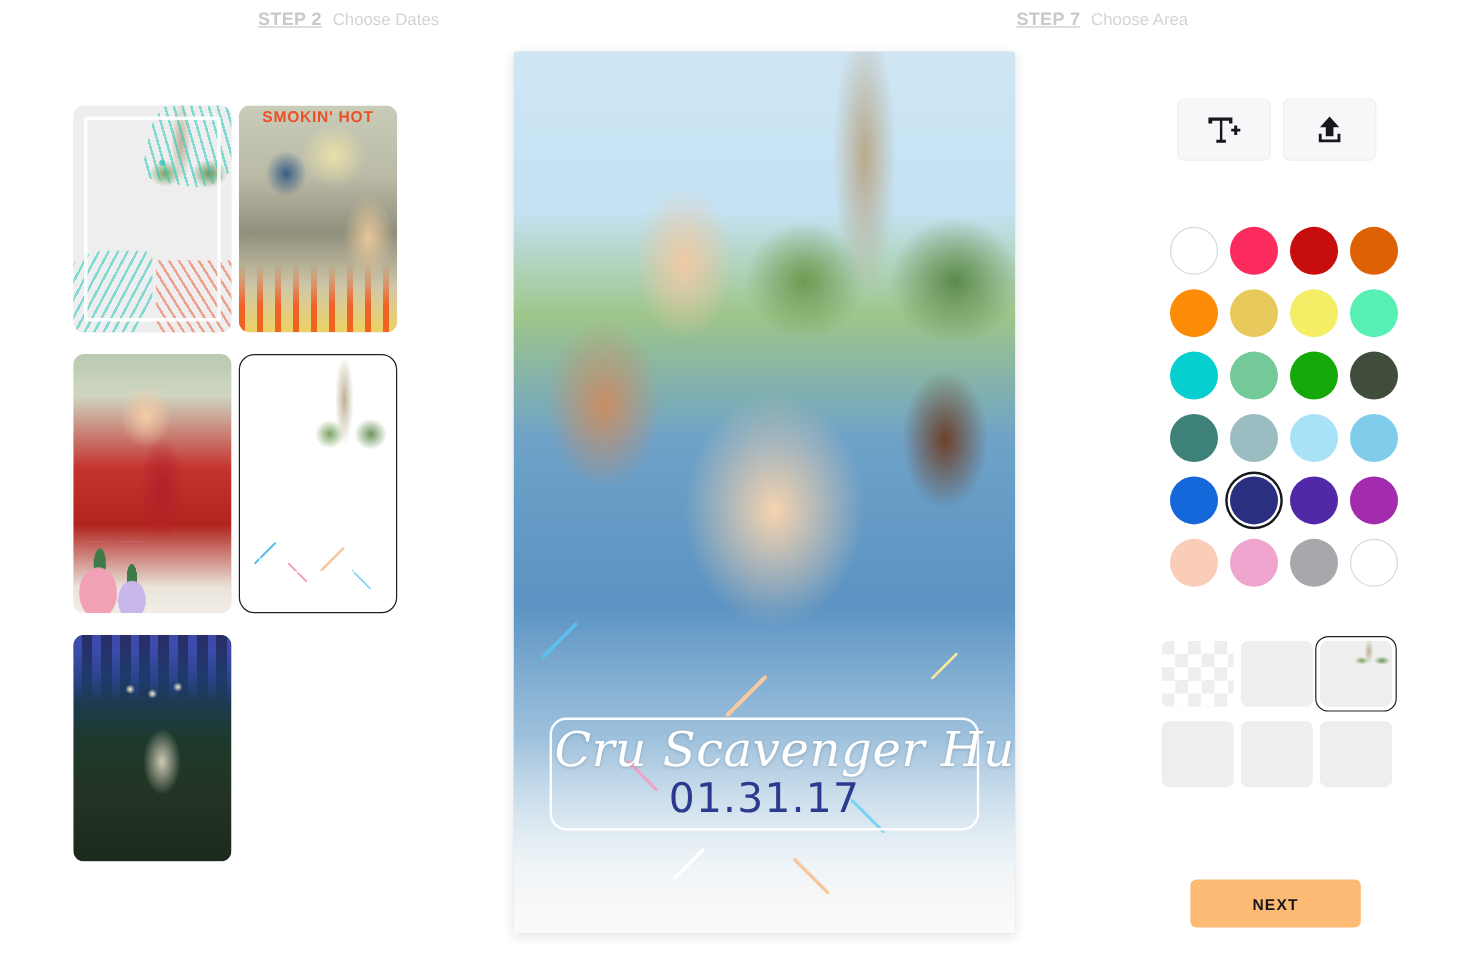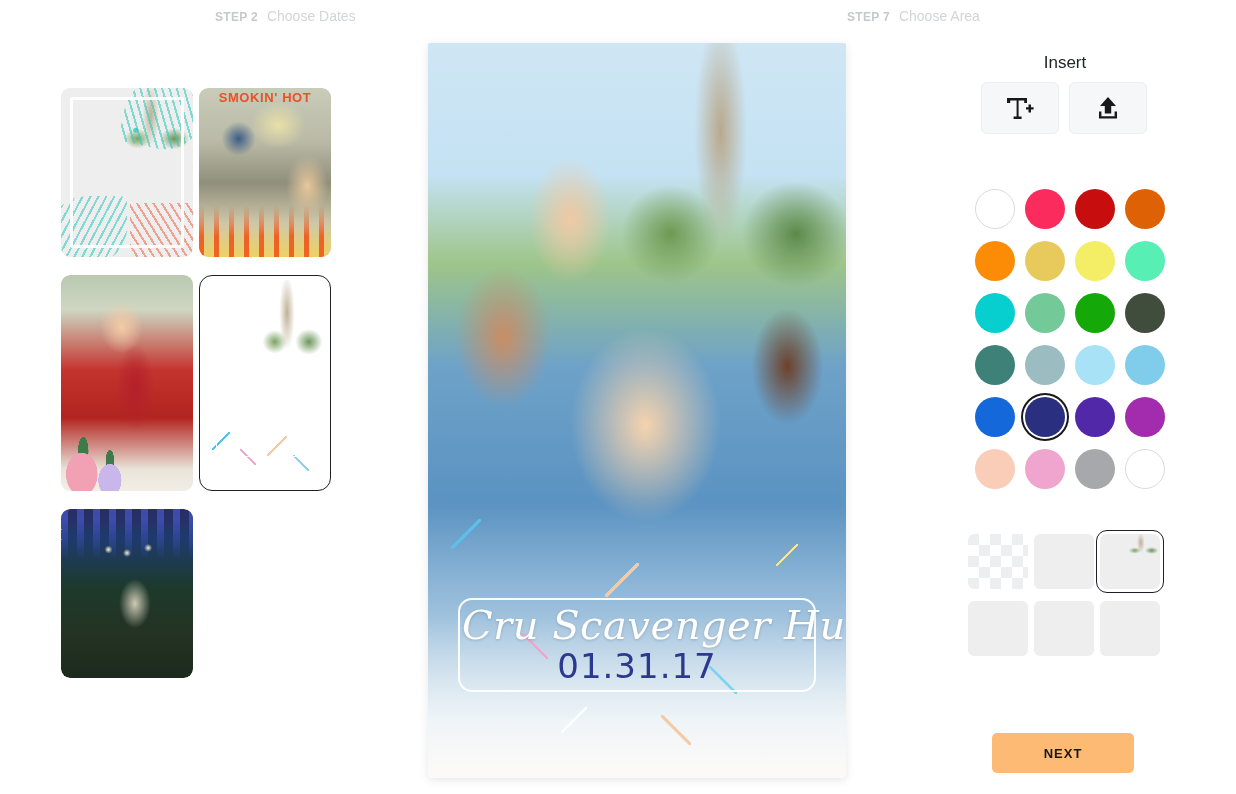--- a/index.html
+++ b/index.html
@@ -8,38 +8,38 @@
     background: #ffffff;
     font-family: "Liberation Sans", sans-serif;
     overflow: hidden;
   }
   .app { position: relative; width: 1236px; height: 794px; }
 
   
   .stepper { position: absolute; top: 0; left: 0; width: 1236px; height: 34px; }
   .step { position: absolute; top: 8px; display: flex; align-items: baseline; gap: 9px;
           white-space: nowrap; }
-  .step-num { font-size: 12px; font-weight: bold; color: #c7c9cc; letter-spacing: .3px; }
+  .step-num { font-size: 15px; font-weight: bold; color: #c7c9cc; letter-spacing: .3px; text-decoration: underline; }
   .step-label { font-size: 14px; color: #d2d4d7; }
   .step-2 { left: 215px; }
   .step-3 { left: 847px; }
 
   
   .left-panel { position: absolute; left: 0; top: 34px; width: 400px; height: 760px; }
   .category-select { position: absolute; top: 18px; left: 0; width: 400px;
                      display: flex; justify-content: center; align-items: center; gap: 8px;
                      cursor: pointer; }
   .category-label { font-size: 21px; color: #22262a; font-weight: 400; letter-spacing: .1px; }
   .caret { width: 0; height: 0; border-left: 5.5px solid transparent;
            border-right: 5.5px solid transparent; border-top: 7px solid #22262a;
            position: relative; top: 3px; }
 
   .thumb-grid { position: absolute; top: 54px; left: 61px; width: 270px;
                 display: grid; grid-template-columns: 132px 132px; gap: 18px 6px; }
-  .thumb { width: 132px; height: 169px; border-radius: 9px; overflow: hidden;
+  .thumb { width: 132px; height: 189px; border-radius: 9px; overflow: hidden;
            position: relative; cursor: pointer; background:#eee; }
   .thumb.tall { height: 216px; }
   .thumb.sel { padding: 4px; background: #fff; border: 1.6px solid #1d2025;
                border-radius: 13px; }
   .thumb.sel .thumb-inner { border-radius: 9px; }
   .thumb-inner { position: absolute; inset: 0; overflow: hidden; border-radius: 9px; }
   .thumb.sel .thumb-inner { inset: 4px; }
 
   
   .ph { position: absolute; inset: 0; }
@@ -298,21 +298,20 @@
   <div class="canvas-wrap">
     <div class="canvas-photo"></div>
     <div class="canvas-confetti"></div>
     <div class="canvas-text-frame"></div>
     <div class="canvas-title">Cru Scavenger Hunt</div>
     <div class="canvas-date">01.31.17</div>
   </div>
 
   <div class="right-panel">
 
-    <div class="rp-heading insert-heading">Insert</div>
 
     <div class="insert-btns">
       <div class="insert-btn">
         <svg width="30" height="28" viewBox="0 0 30 28">
           <path d="M2 4 H22 V9 H19.2 V6.6 H13.6 V22.4 H16.6 V25 H8.6 V22.4 H11.6 V6.6 H5.2 V9 H2 Z" fill="#16181c"></path>
           <path d="M23.5 10.5 H26 V13.3 H28.6 V15.6 H26 V18.4 H23.5 V15.6 H21 V13.3 H23.5 Z" fill="#16181c"></path>
         </svg>
       </div>
       <div class="insert-btn">
         <svg width="30" height="28" viewBox="0 0 30 28">

